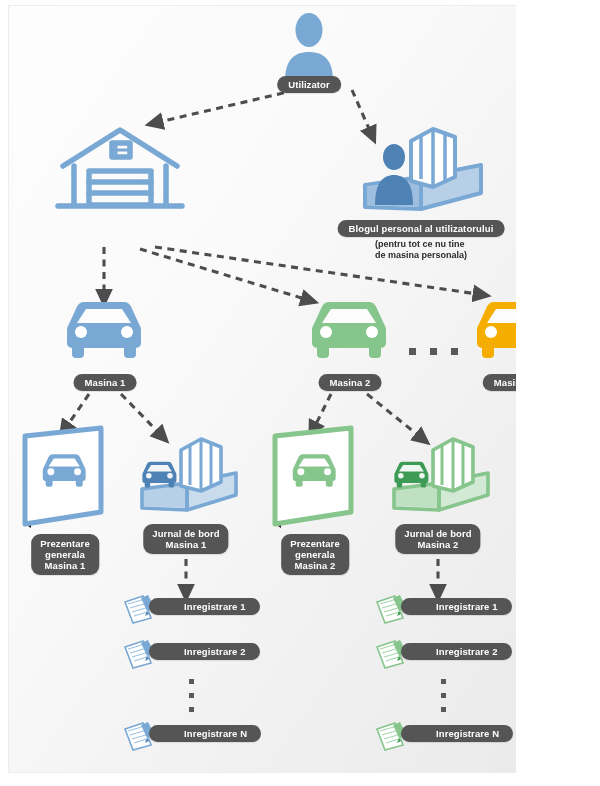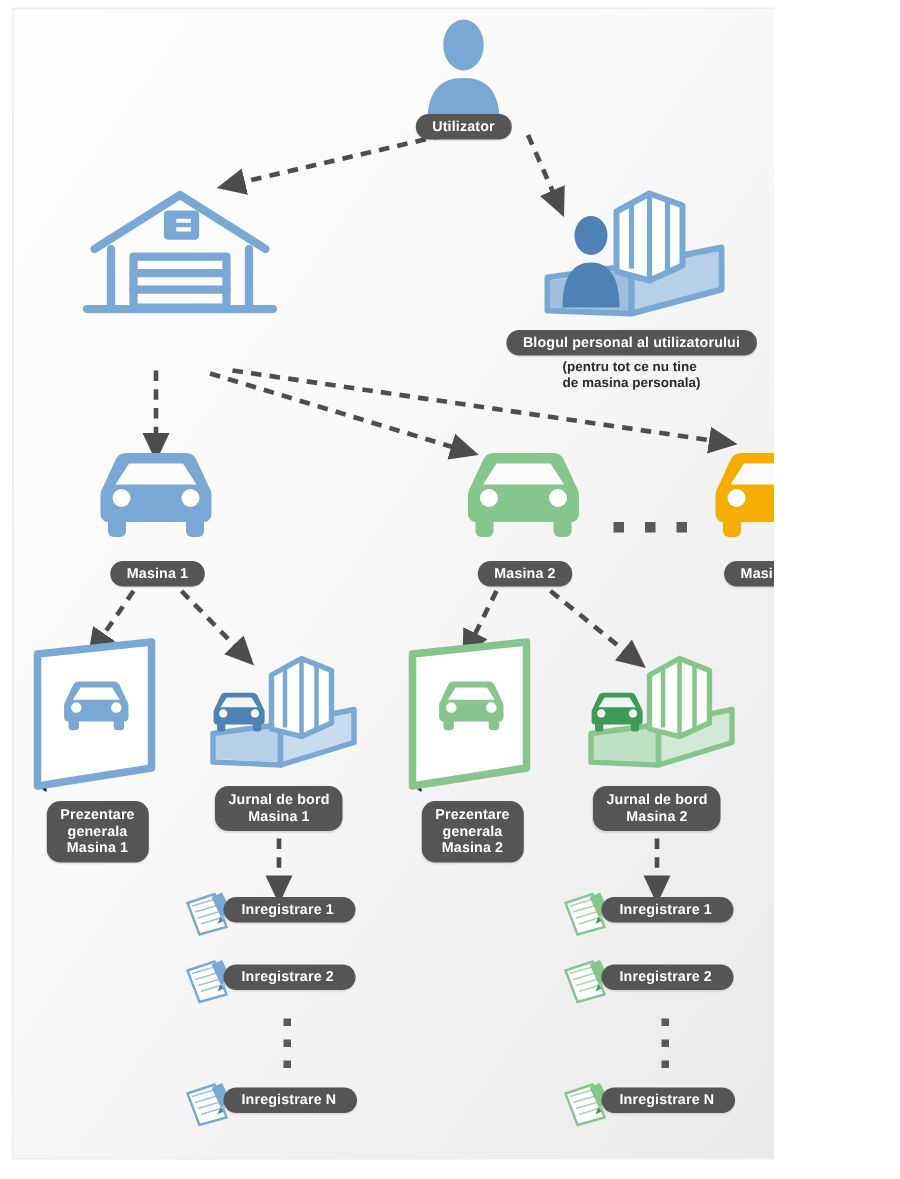--- a/index.html
+++ b/index.html
@@ -11,21 +11,21 @@
   .node{position:absolute;}
   svg{overflow:visible;display:block;}
 
   
   .pill{position:absolute;background:#555556;color:#ffffff;border-radius:11px;
         font-size:9.5px;font-weight:bold;line-height:11px;text-align:center;
         padding:3px 11px;white-space:pre;box-sizing:border-box;
         transform:translateX(-50%);letter-spacing:.1px;
         box-shadow:0 1px 1px rgba(0,0,0,.10);}
   .pill.multi{border-radius:9px;padding:4px 9px;}
-  .pill.rec{border-radius:11px;padding:3px 14px 3px 12px;transform:none;text-align:left;}
+  .pill.rec{border-radius:11px;padding:3px 14px 3px 35px;transform:none;text-align:left;}
 
   .subnote{position:absolute;transform:translateX(-50%);text-align:left;
            font-size:9px;font-weight:bold;color:#2b2b2b;line-height:11px;white-space:pre;}
 
   .dots3{position:absolute;display:flex;gap:14px;}
   .dots3 i{display:block;width:7px;height:7px;background:#595959;}
   .dotsv{position:absolute;display:flex;flex-direction:column;gap:9px;align-items:center;}
   .dotsv i{display:block;width:5px;height:5px;background:#595959;}
 
   .arrows{position:absolute;left:0;top:0;width:584px;height:768px;pointer-events:none;}

